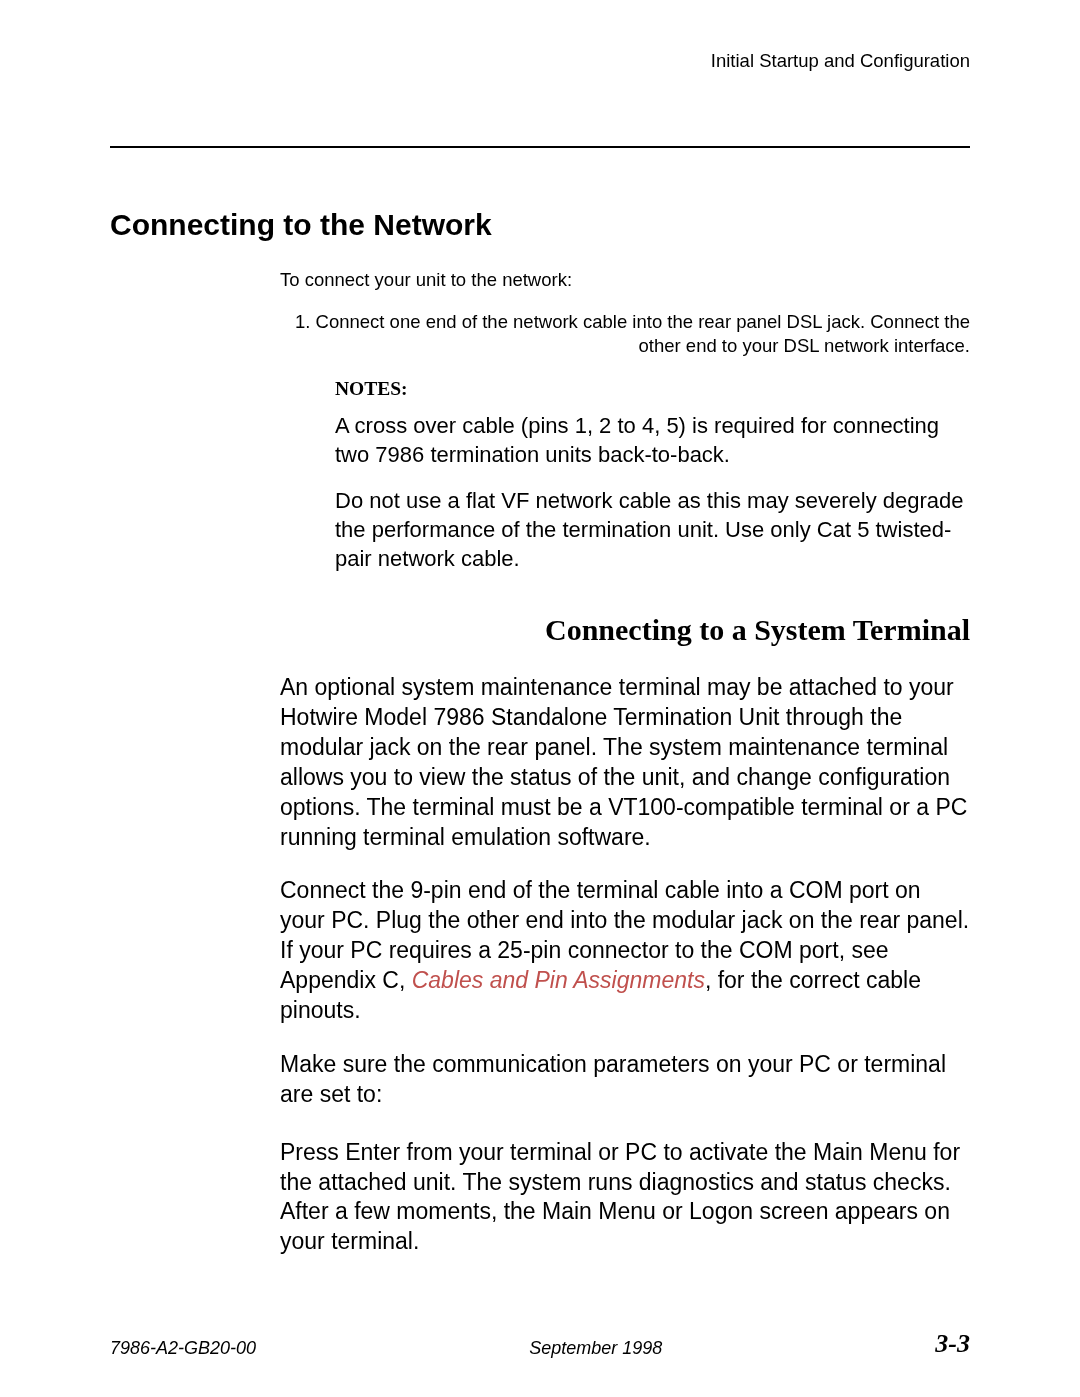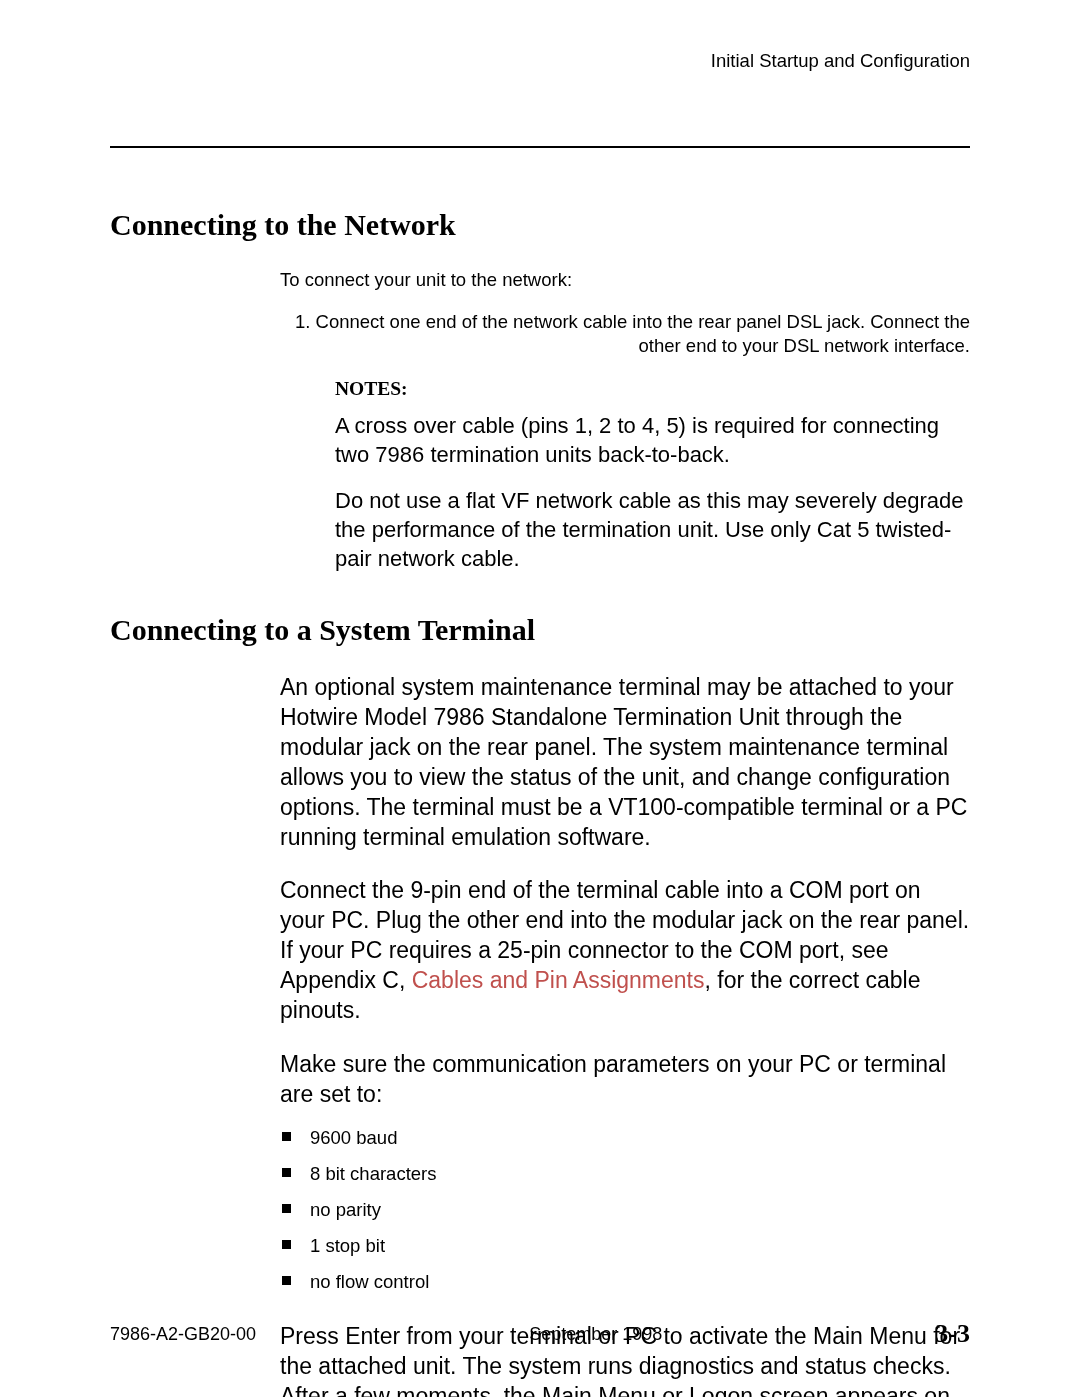--- a/index.html
+++ b/index.html
@@ -1,35 +1,35 @@
 <!DOCTYPE html>
 <html><head>
 <meta charset="utf-8">
 <style>
   * { margin: 0; padding: 0; box-sizing: border-box; }
   html, body { width: 1080px; height: 1397px; background: #fff; font-family: Arial, Helvetica, sans-serif; color: #000; }
   .page { width: 1080px; height: 1397px; position: relative; padding: 50px 110px 0 110px; }
   .running-head { text-align: right; font-size: 18.5px; padding-bottom: 14px; margin-bottom: 60px; }
   .hr { border: none; border-top: 2px solid #000; margin: 0; }
-  .h1 { font-family: Liberation Serif, serif; font-weight: bold; font-size: 30px; margin-bottom: 26px; }
+  .h1 { font-family: Liberation Sans, sans-serif; font-weight: bold; font-size: 30px; margin-bottom: 26px; }
   .procedure-row { display: flex; align-items: center; margin-left: 150px; margin-bottom: 14px; }
   .tri { width: 0; height: 0; border-top: 7px solid transparent; border-bottom: 7px solid transparent; border-left: 12px solid #000; margin-right: 8px; }
   .proc-label { font-family: "Times New Roman", Times, serif; font-weight: bold; font-size: 19px; }
   .intro { margin-left: 170px; font-size: 18.5px; margin-bottom: 18px; line-height: 1.3; }
   .ol-item { margin-left: 185px; font-size: 18.5px; line-height: 1.3; text-indent: -22px; padding-left: 22px; margin-bottom: 20px; text-align: right; }
   .notes-block { margin-left: 225px; }
   .notes-head { font-family: "Times New Roman", Times, serif; font-weight: bold; font-size: 19.5px; margin-bottom: 12px; }
   .notes-p { font-size: 22px; line-height: 1.3; margin-bottom: 18px; }
-  .h2 { font-family: "Times New Roman", Times, serif; font-weight: bold; font-size: 30px; margin-top: 40px; margin-bottom: 26px; }
+  .h2 { font-family: "Times New Roman", Times, serif; font-weight: bold; font-size: 30px; margin-top: 40px; margin-bottom: 26px; text-align: right; }
   .body-p { margin-left: 170px; font-size: 23px; line-height: 1.3; margin-bottom: 24px; }
-  .link { color: #c0504d; }
+  .link { color: #c0504d; font-style: italic; }
   .bullets { margin-left: 170px; list-style: none; }
   .bullets li { font-size: 18.5px; line-height: 1.3; padding-left: 30px; position: relative; margin-bottom: 12px; }
   .bullets li::before { content: ""; position: absolute; left: 2px; top: 6px; width: 9px; height: 9px; background: #000; }
-  .footer { position: absolute; bottom: 48px; left: 110px; right: 110px; display: flex; justify-content: space-between; font-size: 18px; align-items: center; }
+  .footer { position: absolute; bottom: 38px; left: 110px; right: 110px; display: flex; justify-content: space-between; font-size: 18px; align-items: flex-end; font-style: italic; }
   .footer-right { font-family: "Times New Roman", Times, serif; font-weight: bold; font-size: 26px; }
   .it { }
 </style>
 </head>
 <body>
 
 <div class="page">
 
   <div class="running-head">Initial Startup and Configuration</div>
   <hr class="hr">
@@ -57,27 +57,20 @@
   <div class="h2">Connecting to a System Terminal</div>
 
   <div class="body-p">An optional system maintenance terminal may be attached to your Hotwire Model 7986 Standalone Termination Unit through the modular jack on the rear panel. The system maintenance terminal allows you to view the status of the unit, and change configuration options. The terminal must be a VT100-compatible terminal or a PC running terminal emulation software.</div>
 
   <div class="body-p" style="margin-top:20px">
     <span>Connect the 9-pin end of the terminal cable into a COM port on your PC. Plug the other end into the modular jack on the rear panel. If your PC requires a 25-pin connector to the COM port, see Appendix C, </span><span class="link">Cables and Pin Assignments</span><span>, for the correct cable pinouts.</span>
   </div>
 
   <div class="body-p" style="margin-bottom:16px">Make sure the communication parameters on your PC or terminal are set to:</div>
 
-  <ul class="bullets">
-    <li>9600 baud</li>
-    <li>8 bit characters</li>
-    <li>no parity</li>
-    <li>1 stop bit</li>
-    <li>no flow control</li>
-  </ul>
 
   <div class="body-p" style="margin-top:28px">Press Enter from your terminal or PC to activate the Main Menu for the attached unit. The system runs diagnostics and status checks. After a few moments, the Main Menu or Logon screen appears on your terminal.</div>
 
   <div class="footer">
     <span>7986-A2-GB20-00</span>
     <span>September 1998</span>
     <span class="footer-right">3-3</span>
   </div>
 
 </div>

